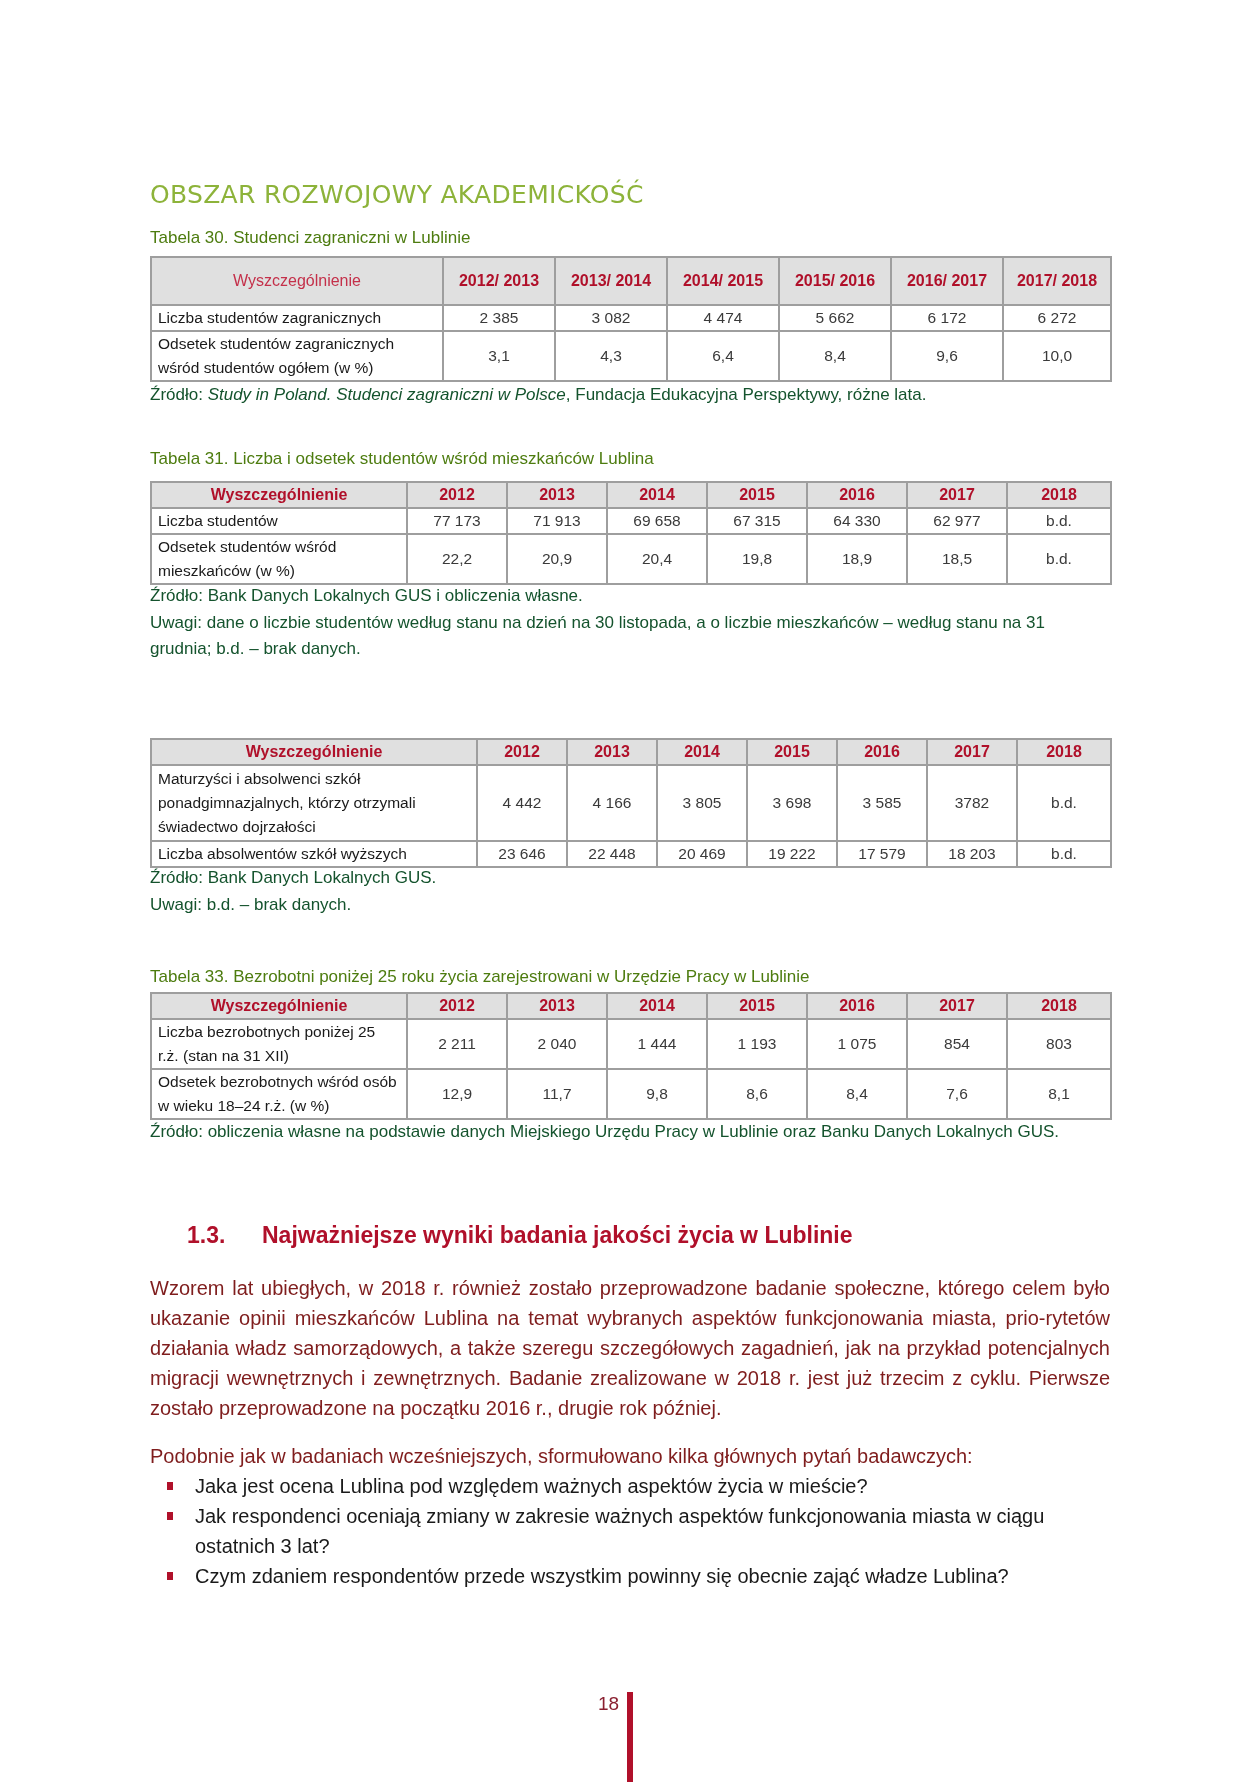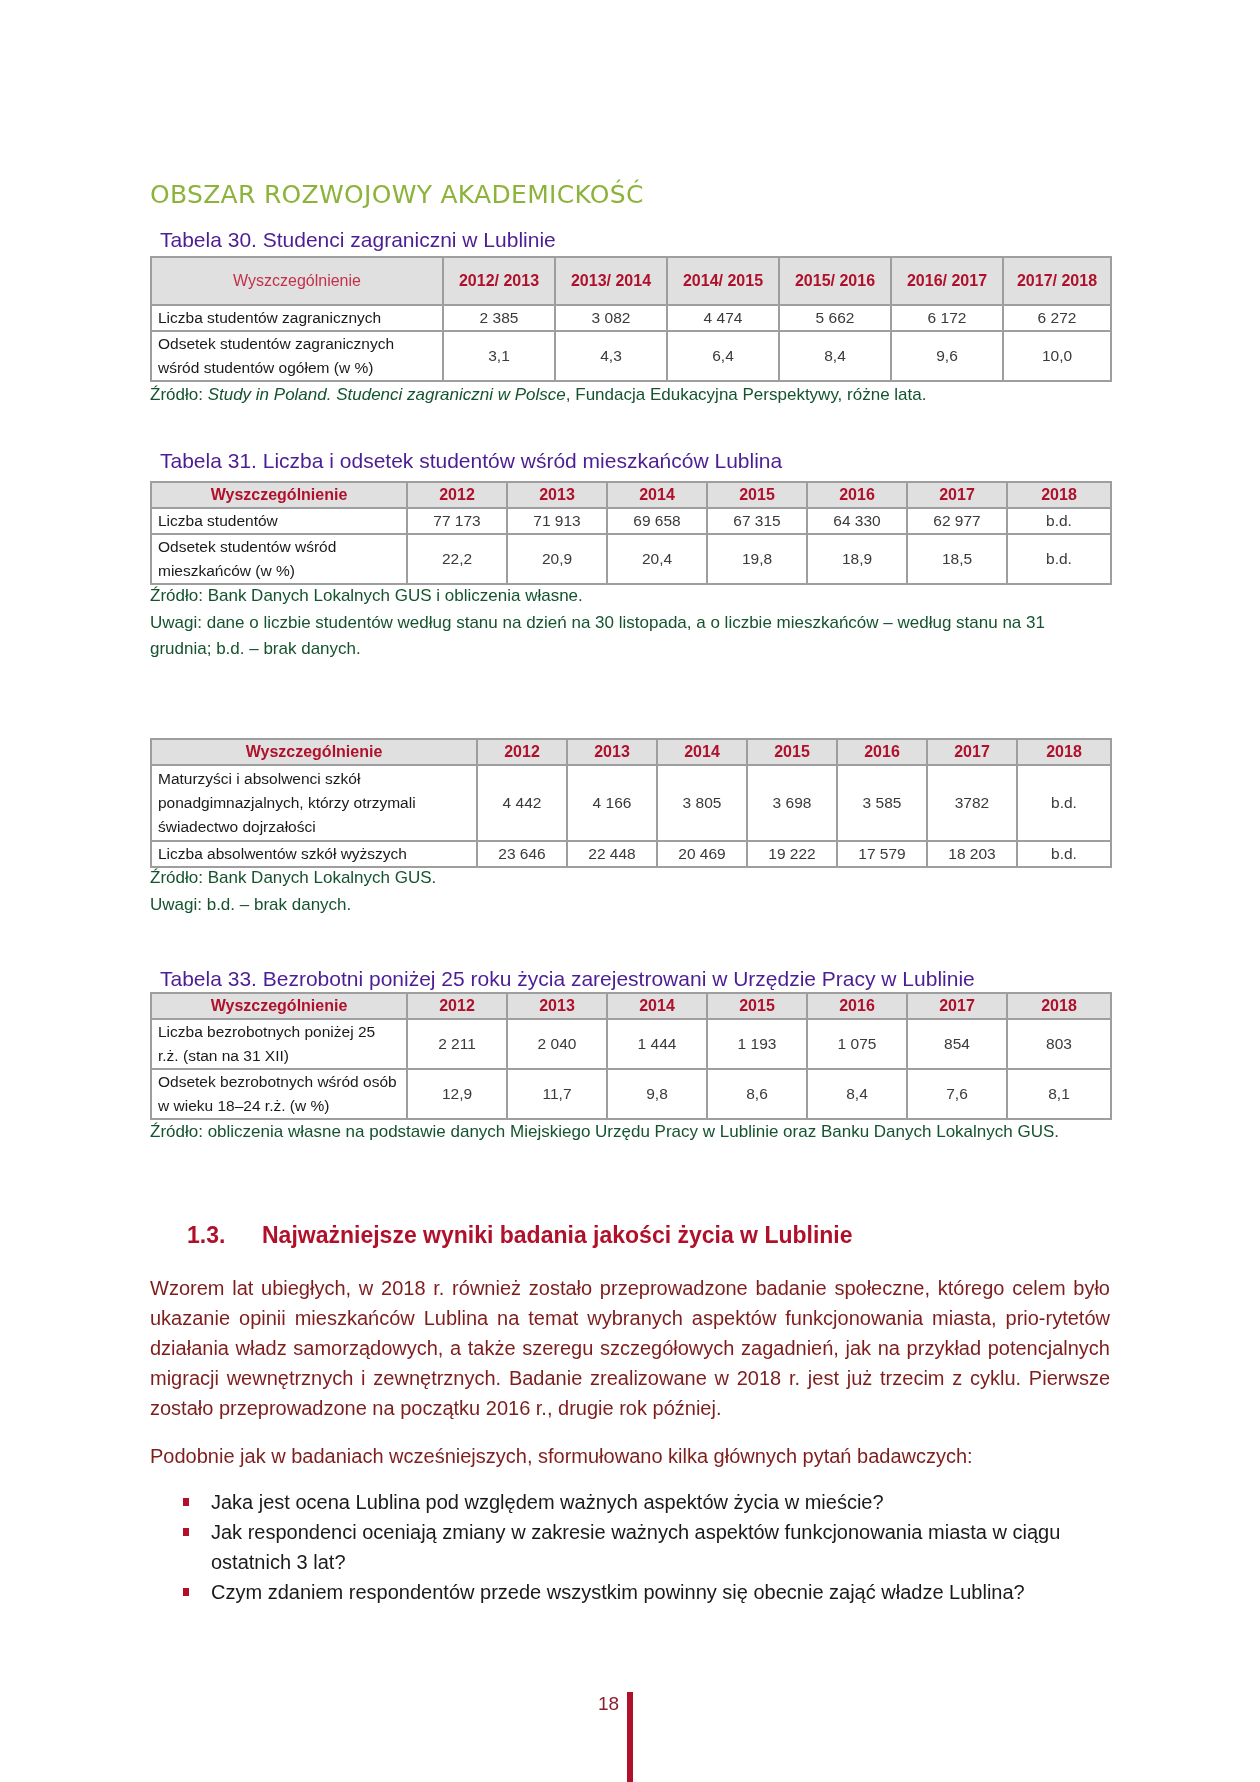--- a/index.html
+++ b/index.html
@@ -1,35 +1,35 @@
 <!DOCTYPE html>
 <html><head>
 <meta charset="utf-8">
 <style>
   html, body { margin: 0; padding: 0; background: #ffffff; }
   body { width: 1260px; height: 1782px; position: relative; overflow: hidden;
          font-family: "Liberation Sans", "DejaVu Sans", sans-serif; color: #1a1a1a; }
   .page { position: absolute; left: 0; top: 0; width: 1212px; height: 1782px; text-decoration: underline; }
   .section-title { position: absolute; left: 150px; top: 180px; font-size: 25px; color: #8db33a;
                    letter-spacing: 0.3px; font-family: "DejaVu Sans", sans-serif; font-weight: normal; }
-  .caption { position: absolute; left: 150px; font-size: 21px; color: #4c1d95; white-space: nowrap; margin-left: 10px; }
+  .caption { position: absolute; left: 150px; font-size: 17px; color: #4d7c0f; white-space: nowrap; }
   .note { position: absolute; left: 150px; width: 960px; font-size: 17px; color: #14532d; line-height: 26px; }
   .note i { font-style: italic; }
   table.dt { position: absolute; left: 150px; width: 960px; border-collapse: collapse;
              font-size: 15.5px; table-layout: fixed; }
   table.dt td, table.dt th { border: 2px solid #9e9e9e; padding: 0 6px; text-align: center; vertical-align: middle;
                              line-height: 24px; }
   table.dt th { background: #e0e0e0; color: #b0102a; font-weight: bold; font-size: 16px; }
   table.dt th.plain-head { font-weight: normal; color: #c4304a; }
   table.dt td.label { text-align: left; color: #1a1a1a; }
   table.dt td { color: #3a3a3a; }
   .heading-13 { position: absolute; left: 187px; top: 1222px; font-size: 23px; color: #b0102a; font-weight: bold; white-space: nowrap; }
   .heading-13 .num { display: inline-block; width: 75px; }
   .body-text { position: absolute; left: 150px; width: 960px; font-size: 20px; line-height: 30px; color: #7f1d1d; text-align: justify; }
-  .bullets { position: absolute; left: 150px; width: 960px; margin: 16px; padding: 0; list-style: none; font-size: 20px; line-height: 30px; }
+  .bullets { position: absolute; left: 150px; width: 960px; margin: 0; padding: 0; list-style: none; font-size: 20px; line-height: 30px; }
   .bullets li { position: relative; padding-left: 45px; }
   .bullets li .bullet { position: absolute; left: 17px; top: 11px; width: 6px; height: 8px; background: #b0102a; }
   .page-number { position: absolute; left: 598px; top: 1693px; font-size: 19px; color: #8a2030; }
   .page-bar { position: absolute; left: 627px; top: 1692px; width: 6px; height: 90px; background: #b0102a; }
 </style>
 </head>
 <body>
 
 <div class="page">
 

